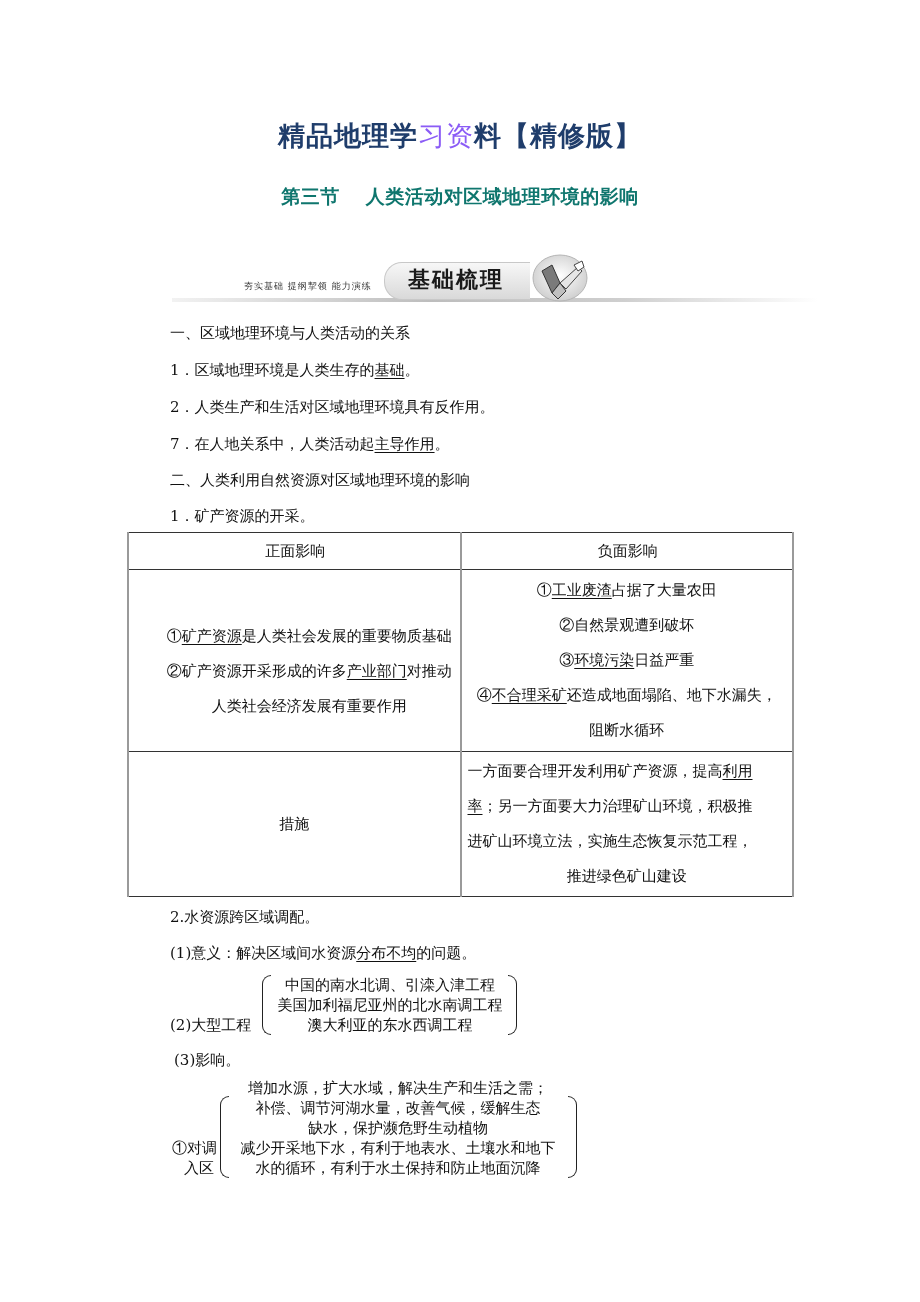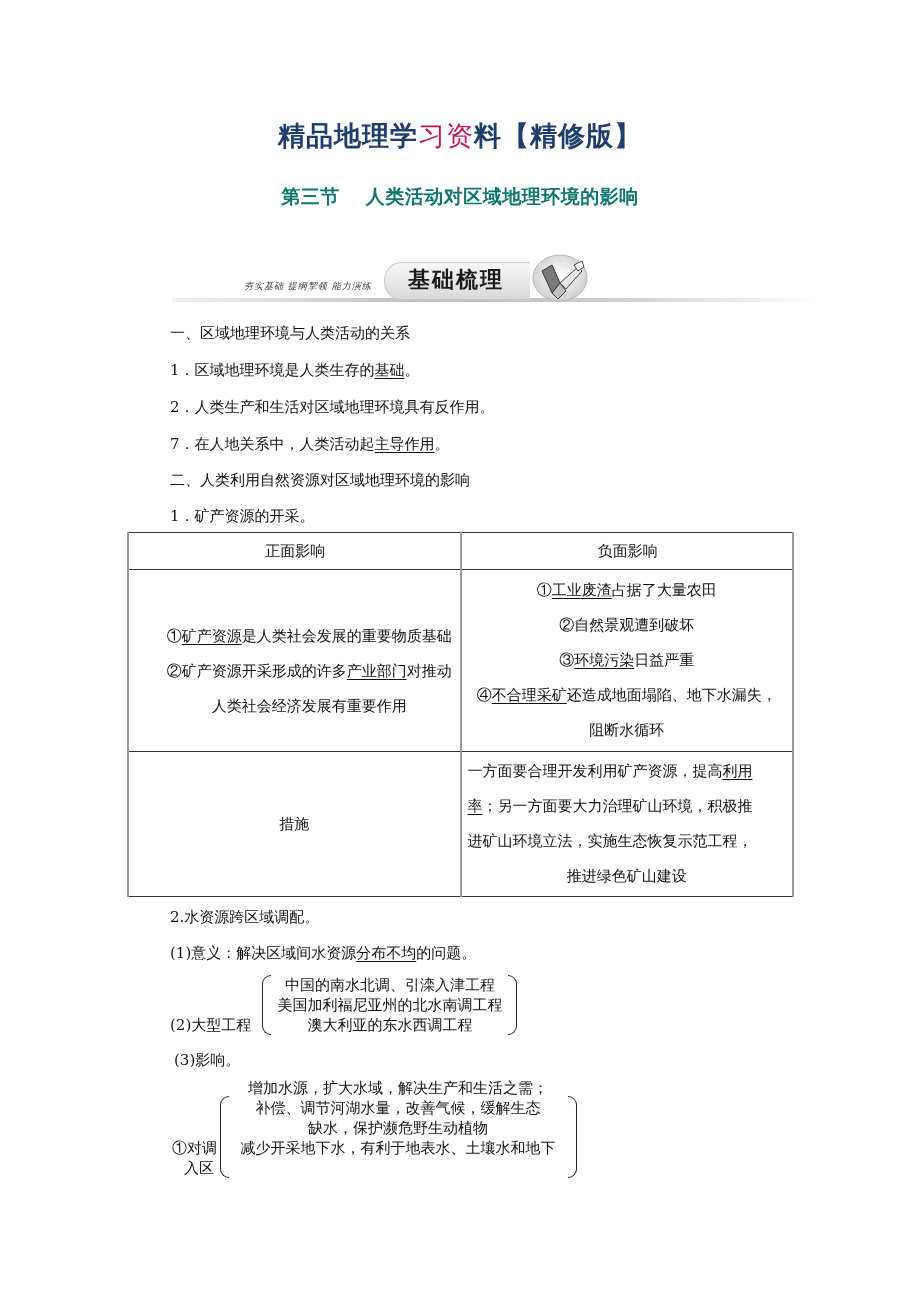--- a/index.html
+++ b/index.html
@@ -7,37 +7,37 @@
     width: 920px; height: 1302px; position: relative; overflow: hidden;
     font-family: "DejaVu Serif", "Liberation Serif", serif;
     color: #111111;
   }
   .abs { position: absolute; }
   .doc-title {
     left: 0; width: 920px; top: 118px; text-align: center;
     font-family: "DejaVu Sans", "Liberation Sans", sans-serif;
     font-size: 27px; font-weight: bold; color: #1f3d6b; letter-spacing: 1px;
   }
-  .doc-title .light { font-weight: normal; color: #be185d; }
+  .doc-title .light { font-weight: normal; color: #8b5cf6; }
   .section-title {
     left: 0; width: 920px; top: 184px; text-align: center;
     font-family: "DejaVu Sans", "Liberation Sans", sans-serif;
     font-size: 19px; font-weight: bold; color: #0f766e; letter-spacing: 0.5px;
   }
   .section-title .gap { display: inline-block; width: 26px; }
 
   
   .banner { left: 172px; top: 250px; width: 646px; height: 56px; }
   .banner-line {
     position: absolute; left: 0; right: 0; bottom: 4px; height: 4px;
     background: linear-gradient(to right, #f2f2f2, #bdbdbd 40%, #cfcfcf 70%, #ffffff);
   }
   .banner-tag {
     position: absolute; left: 72px; top: 30px; font-size: 9px; color: #333;
-    font-family: "DejaVu Serif", serif; letter-spacing: 1px; font-style: italic;
+    font-family: "DejaVu Serif", serif; letter-spacing: 1px; 
   }
   .banner-pill {
     position: absolute; left: 212px; top: 12px; width: 145px; height: 36px;
     border-radius: 18px 0 0 18px;
     background: linear-gradient(to bottom, #f7f7f7, #d9d9d9);
     border: 1px solid #c8c8c8; border-right: none;
   }
   .banner-label {
     position: absolute; left: 236px; top: 15px; font-size: 22px; font-weight: bold;
     color: #1a1a1a; font-family: "DejaVu Serif", serif; letter-spacing: 2px;
@@ -172,15 +172,16 @@
 
 <div class="abs brace-block" style="left:170px; top:1078px; width:420px; height:100px;">
   <div class="abs" style="left:2px; top:60px; white-space:nowrap;">①对调</div>
   <div class="abs" style="left:14px; top:80px; white-space:nowrap;">入区</div>
   <div class="brace l" style="left:50px; top:18px; height:80px;"></div>
   <div class="abs center-lines" style="left:56px; top:0px; width:344px;">
     <div>增加水源，扩大水域，解决生产和生活之需；</div>
     <div>补偿、调节河湖水量，改善气候，缓解生态</div>
     <div>缺水，保护濒危野生动植物</div>
     <div>减少开采地下水，有利于地表水、土壤水和地下</div>
+    <div>水的循环，有利于水土保持和防止地面沉降</div>
   </div>
   <div class="brace r" style="left:398px; top:18px; height:80px;"></div>
 </div>
 
 </body></html>

